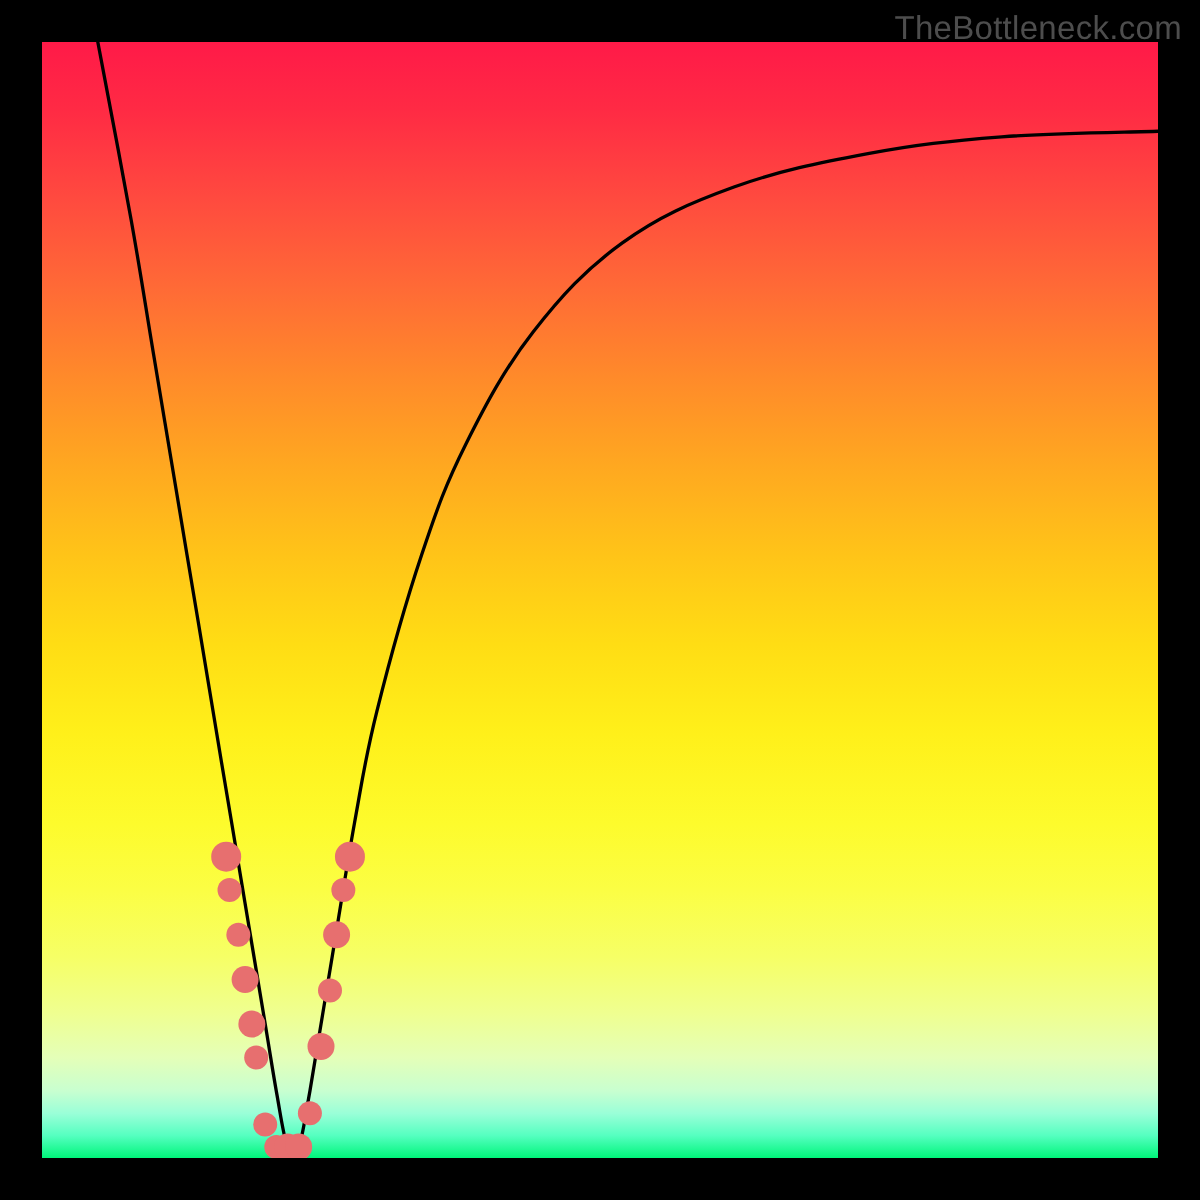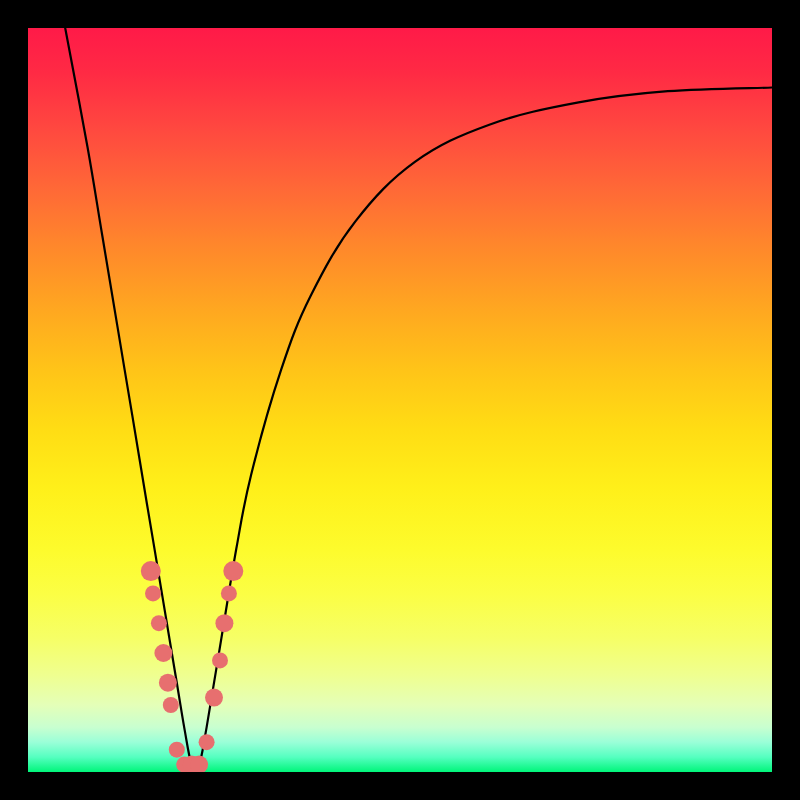--- a/index.html
+++ b/index.html
@@ -90,13 +90,14 @@
           <circle cx="171.1" cy="736.6" r="9.0"></circle>
           <circle cx="178.6" cy="714.2" r="8.0"></circle>
           <circle cx="186.0" cy="669.6" r="9.0"></circle>
           <circle cx="192.0" cy="632.4" r="8.0"></circle>
           <circle cx="196.4" cy="595.2" r="9.0"></circle>
           <circle cx="200.9" cy="565.4" r="8.0"></circle>
           <circle cx="205.3" cy="543.1" r="10.0"></circle>
         </g>
     </svg>
   </div>
+  <div class="watermark">TheBottleneck.com</div>
 </div>
 
 </body></html>

